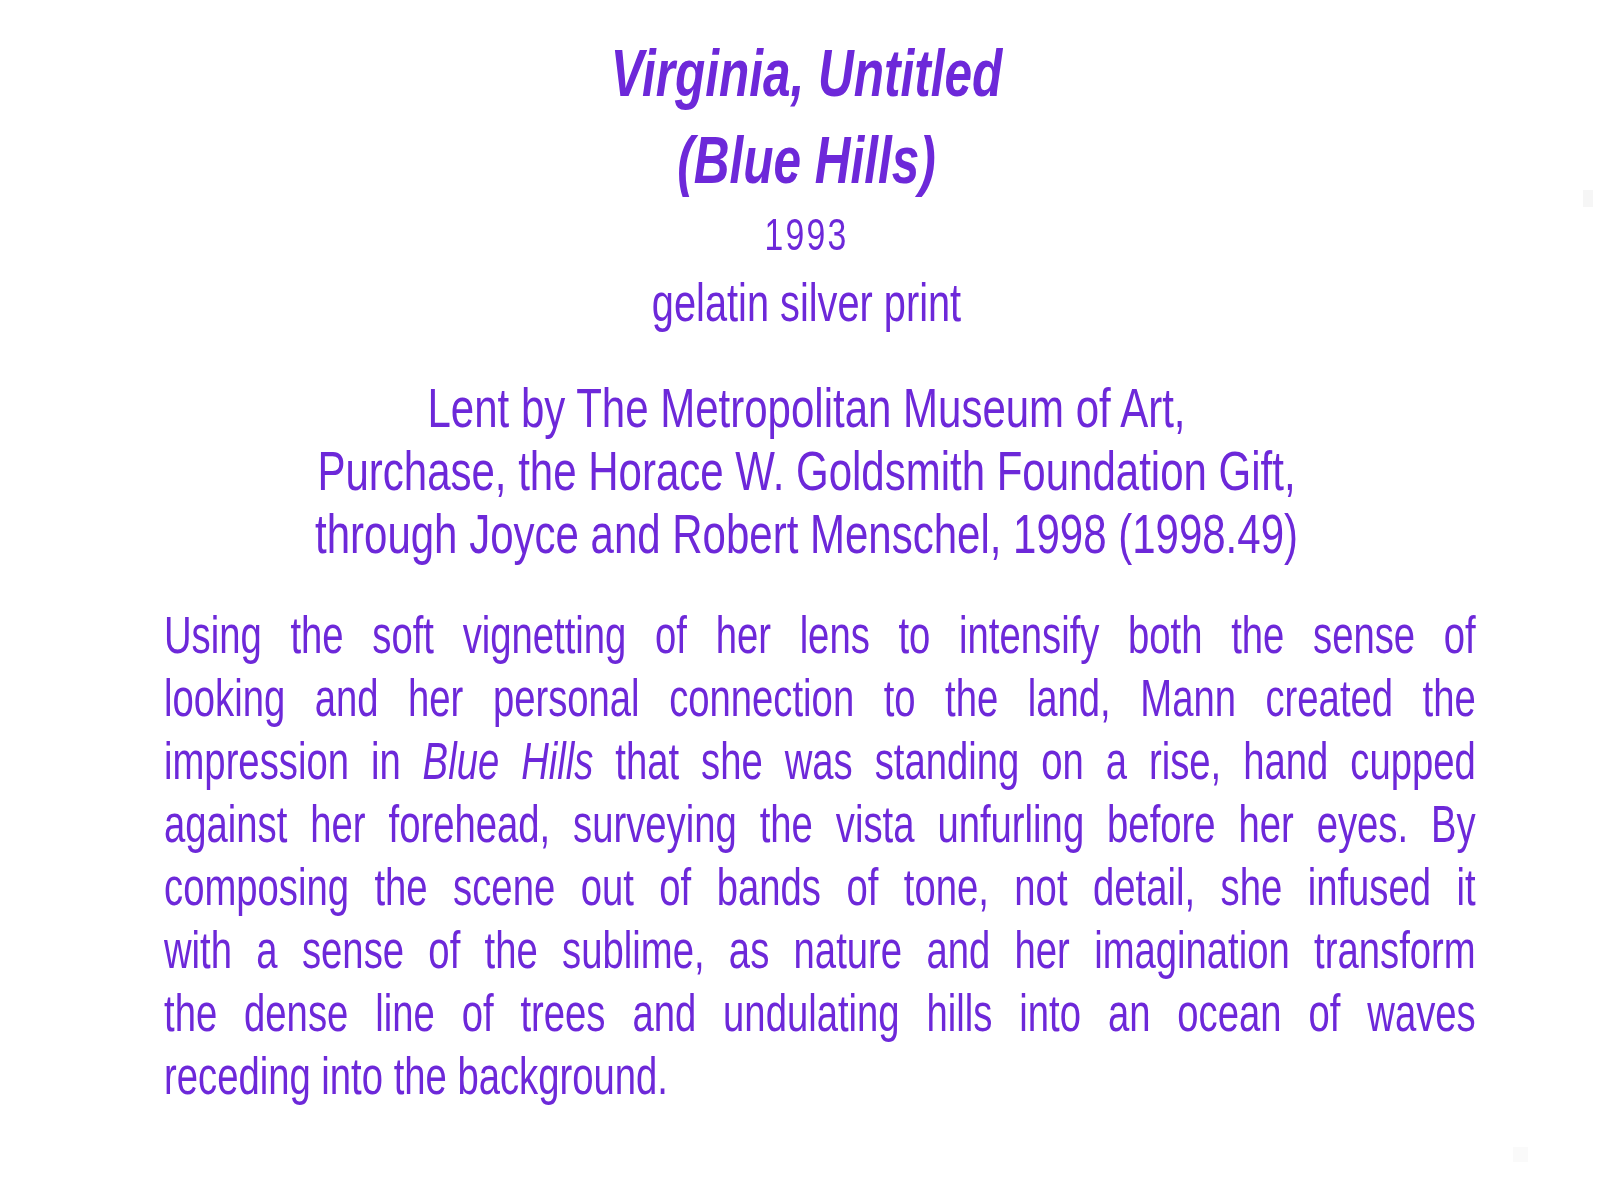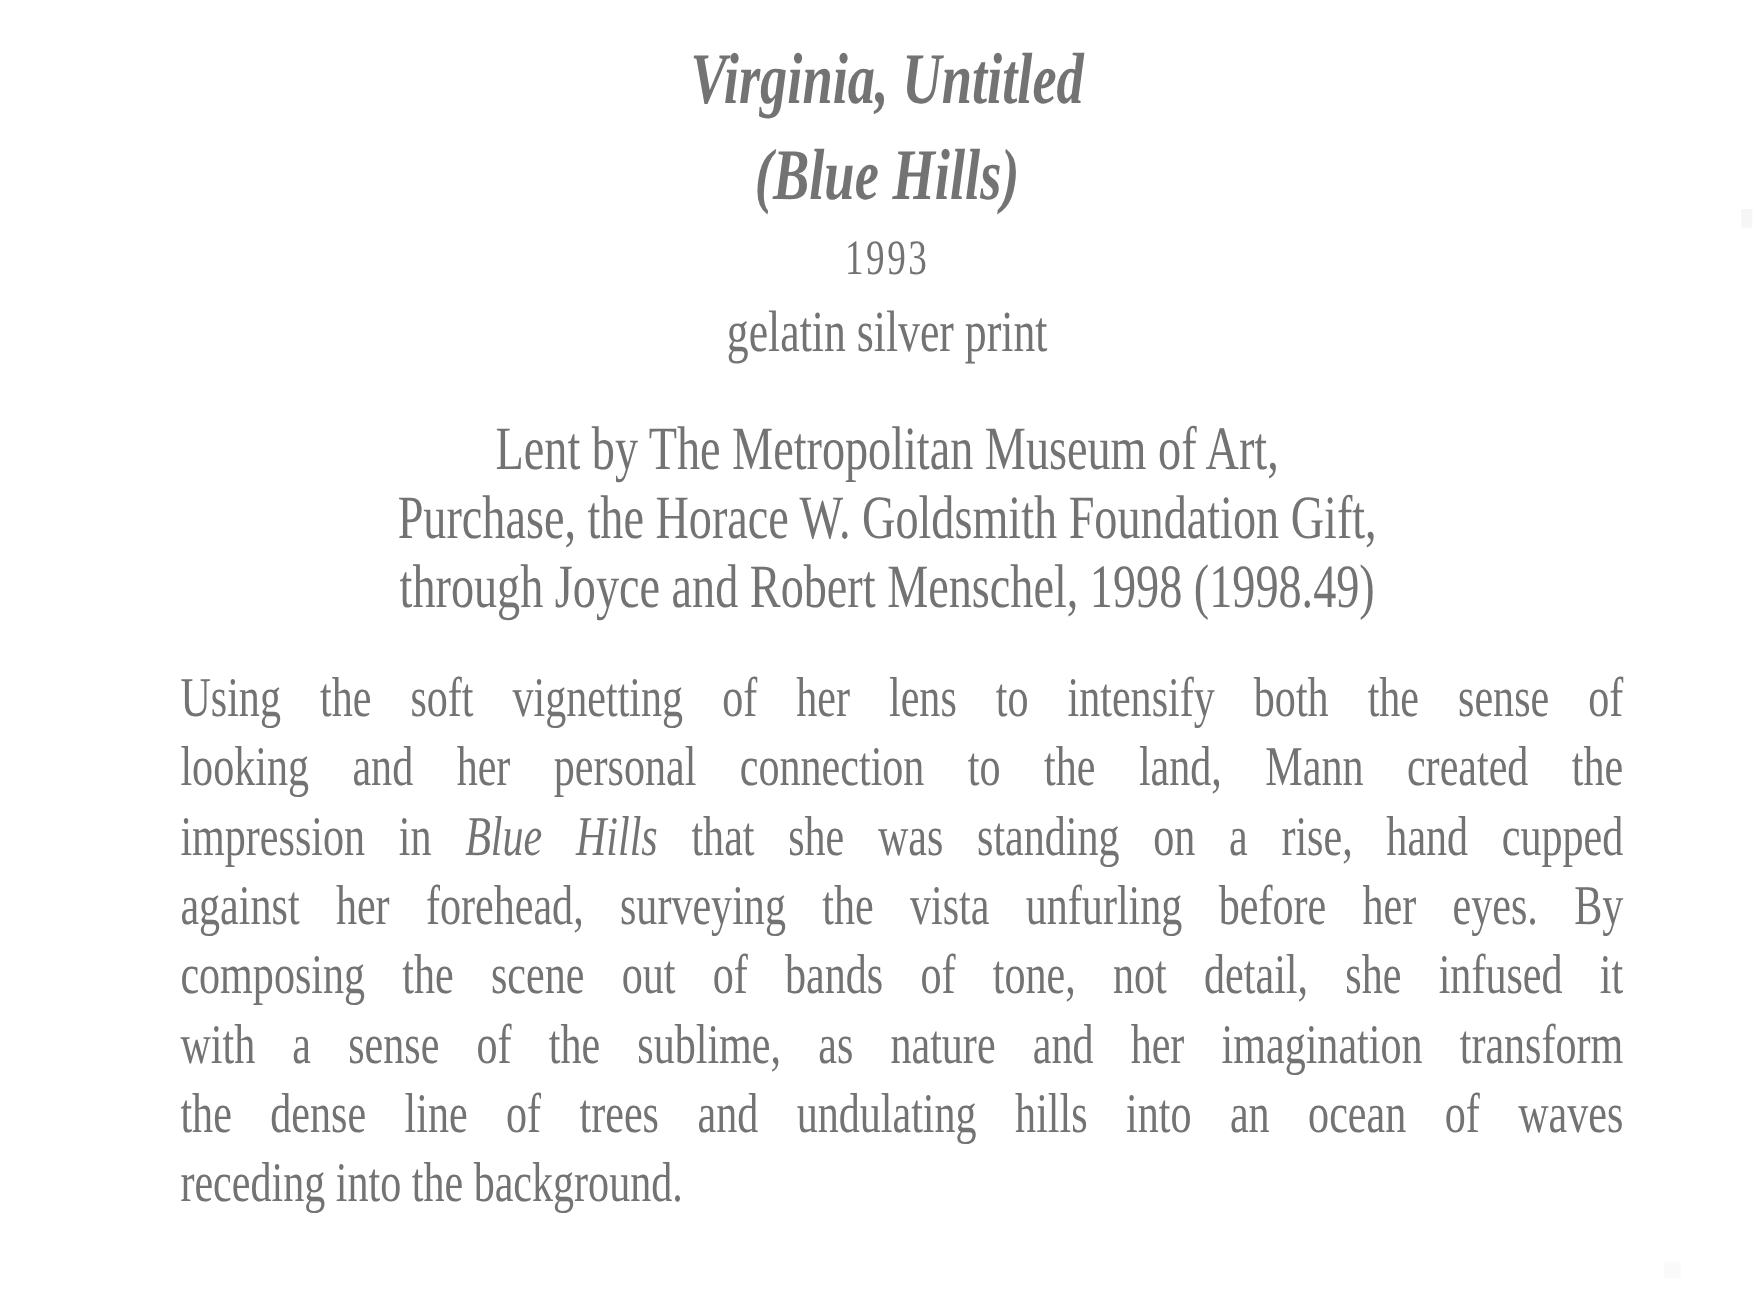--- a/index.html
+++ b/index.html
@@ -2,22 +2,22 @@
 <html><head>
 <meta charset="utf-8">
 <style>
   html, body { margin: 0; padding: 0; }
   .page {
     position: relative;
     width: 1600px;
     height: 1180px;
     background: #ffffff;
     overflow: hidden;
-    font-family: Liberation Serif, serif;
-    color: #737373;
+    font-family: Liberation Sans, sans-serif;
+    color: #6d28d9;
   }
   
   .c {
     position: absolute;
     left: -68px;
     width: 1749px;
     text-align: center;
     transform: scaleX(0.75);
     transform-origin: 50% 0;
     white-space: nowrap;

